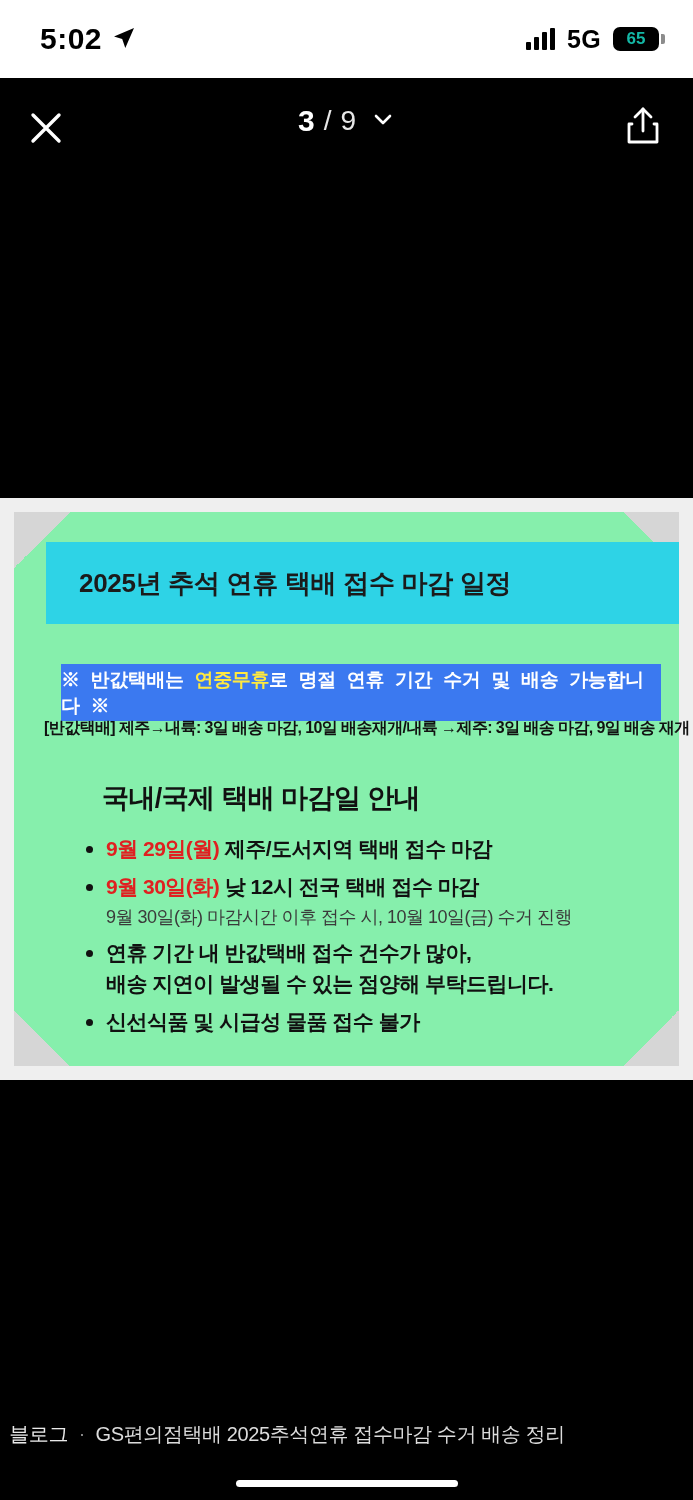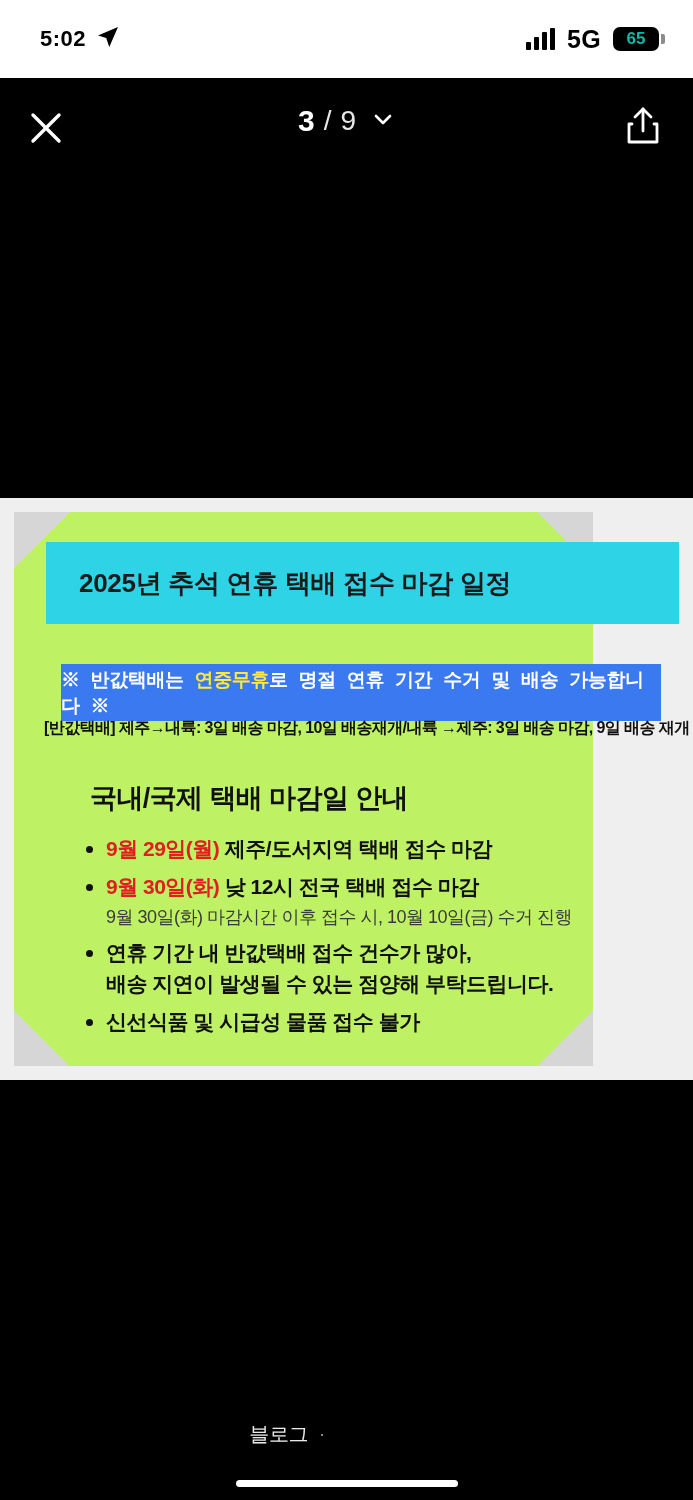--- a/index.html
+++ b/index.html
@@ -17,21 +17,21 @@
 
   
   .statusbar {
     position: absolute; top: 0; left: 0;
     width: 693px; height: 78px;
     background: #ffffff;
     display: flex; align-items: center;
     padding: 0 34px 0 40px;
   }
   .status-time {
-    font-size: 22px; font-weight: 700; color: #000;
+    font-size: 30px; font-weight: 700; color: #000;
     letter-spacing: 0.5px;
     display: flex; align-items: center; gap: 10px;
   }
   .loc-arrow { display: inline-block; margin-top: 2px; }
   .status-right {
     margin-left: auto;
     display: flex; align-items: center; gap: 12px;
   }
   .signal { display: flex; align-items: flex-end; gap: 3px; height: 22px; }
   .signal i { display: block; width: 5px; background: #000; border-radius: 1px; }
@@ -96,22 +96,22 @@
   .poster {
     position: absolute;
     top: 320px; left: 0;
     width: 693px; height: 582px;
     background: #efefef;
     overflow: hidden;
   }
   .poster-inner {
     position: absolute;
     top: 14px; left: 14px;
-    width: 579px; height: 554px;
-    background: #bef264;
+    width: 665px; height: 554px;
+    background: #86efac;
   }
   
   .corner { position: absolute; width: 56px; height: 56px; }
   .corner.tl { top: 0; left: 0;
     background: linear-gradient(135deg, #d6d6d6 0 50%, rgba(255,255,255,0) 50%); }
   .corner.tr { top: 0; right: 0;
     background: linear-gradient(225deg, #d6d6d6 0 50%, rgba(255,255,255,0) 50%); }
   .corner.bl { bottom: 0; left: 0;
     background: linear-gradient(45deg, #d6d6d6 0 50%, rgba(255,255,255,0) 50%); }
   .corner.br { bottom: 0; right: 0;
@@ -140,21 +140,21 @@
   }
   .notice-bar .hl { color: #ffe93f; }
   .subnote {
     position: absolute; top: 206px; left: 30px;
     width: 640px;
     font-size: 16px; font-weight: 700; color: #111;
     letter-spacing: -0.6px;
     white-space: nowrap;
   }
   .section-title {
-    position: absolute; top: 268px; left: 76px;
+    position: absolute; top: 268px; left: 88px;
     font-size: 27px; font-weight: 700; color: #111;
     letter-spacing: -0.6px;
   }
   .bullets {
     position: absolute; top: 322px; left: 72px;
     width: 580px;
   }
   .bullet-row {
     display: flex; align-items: flex-start;
     margin-bottom: 8px;
@@ -314,17 +314,18 @@
 
         </div>
       </div>
     </div>
   </div>
 
   <div class="footer">
     <div class="footer-line">
       <span class="src">블로그</span>
       <span class="mid-dot">·</span>
+      <span class="title">GS편의점택배 2025추석연휴 접수마감 수거 배송 정리</span>
     </div>
     <div class="home-indicator"></div>
   </div>
 
 </div>
 
 </body></html>

